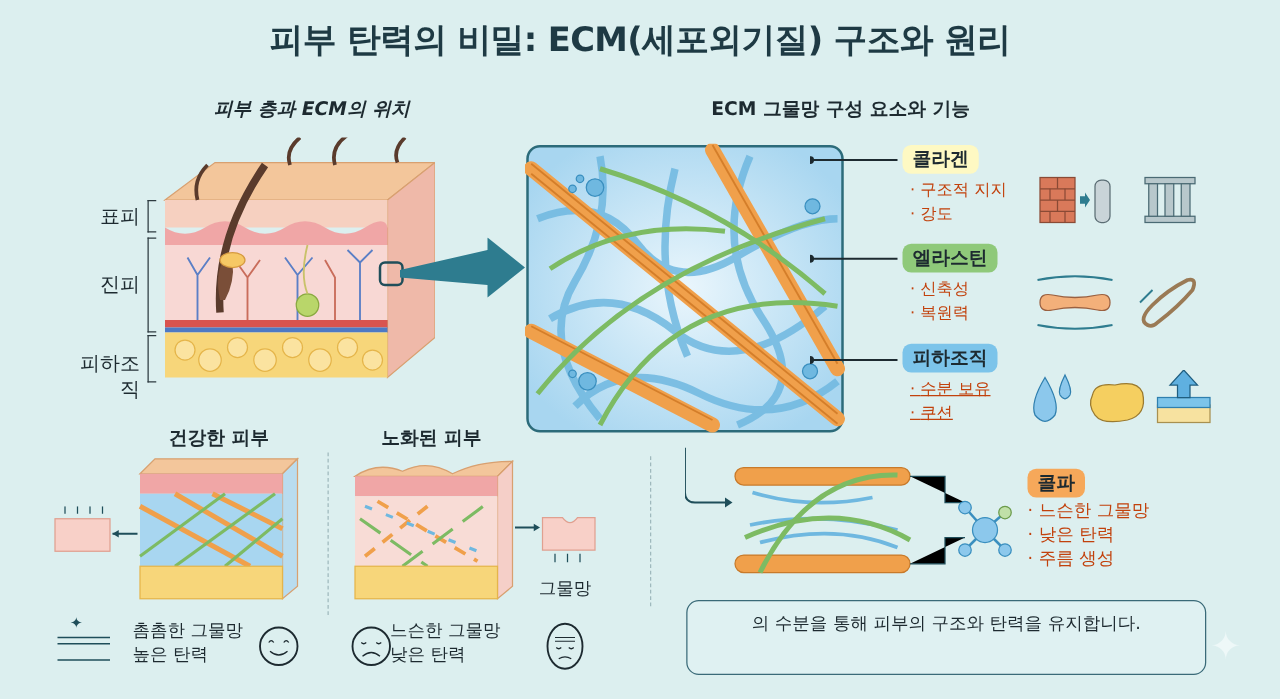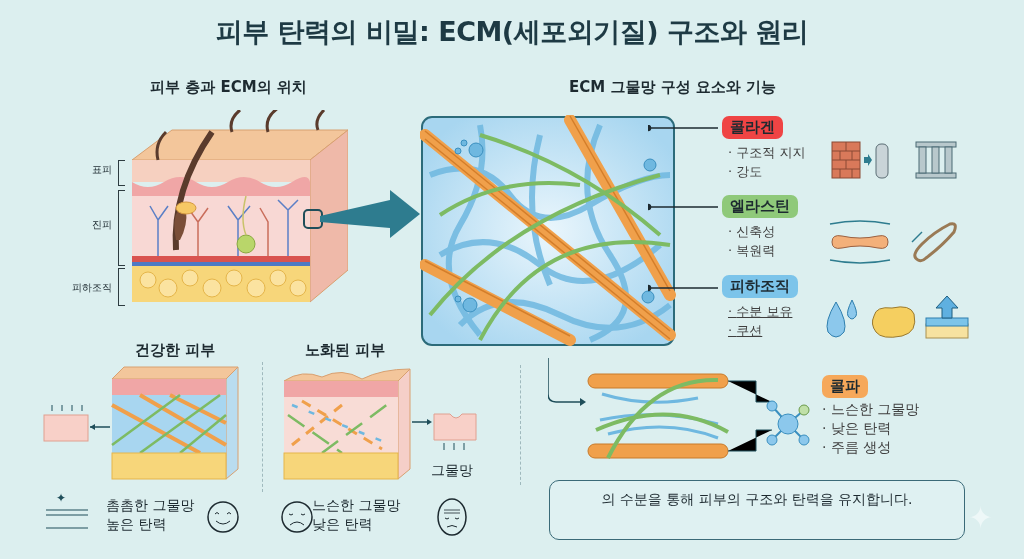--- a/index.html
+++ b/index.html
@@ -1,35 +1,35 @@
 <!DOCTYPE html>
 <html><head>
 <meta charset="utf-8">
 <style>
   html,body{margin:0;padding:0;}
   body{width:1024px;height:559px;overflow:hidden;background:#dcefef;font-family:"DejaVu Sans","Liberation Sans",sans-serif;color:#1d2a30;position:relative;}
   .abs{position:absolute;}
   .title{left:0;top:14px;width:1024px;text-align:center;font-size:27px;font-weight:bold;color:#1e3a44;letter-spacing:-0.5px;}
   .h2{font-size:15px;font-weight:bold;color:#1d2a30;}
-  .layer-label{font-size:10px;color:#1d2a30;text-align:right;width:52px;}
+  .layer-label{font-size:16px;color:#1d2a30;text-align:right;width:52px;}
   .bracket{border:1.5px solid #2d3b40;border-right:none;width:6px;}
   .tag{border-radius:7px;padding:2px 8px;font-weight:bold;font-size:15px;color:#1d2a30;display:inline-block;}
-  .bullets{font-size:13px;line-height:19px;color:#404040;}
+  .bullets{font-size:13px;line-height:19px;color:#c2410c;}
   .bullets div::before{content:"· ";}
   .summary{left:549px;top:480px;width:416px;height:60px;border:1.5px solid #3a6a78;border-radius:10px;text-align:center;font-size:14px;line-height:20px;padding-top:8px;box-sizing:border-box;background:#dff1f2;}
   .caption{font-size:14px;line-height:19px;}
   .divider{border-left:1px dashed #9fb9bd;}
   svg{display:block;}
 </style>
 </head>
 <body>
 
 <div class="abs title">피부 탄력의 비밀: ECM(세포외기질) 구조와 원리</div>
 
-<div class="abs h2" style="left:150px;top:78px;">피부 층과 ECM의 위치</div>
+<div class="abs h2" style="left:171px;top:78px;font-style:italic;">피부 층과 ECM의 위치</div>
 
 <div class="abs layer-label" style="left:60px;top:163px;">표피</div>
 <div class="abs bracket" style="left:118px;top:160px;height:24px;"></div>
 <div class="abs layer-label" style="left:60px;top:218px;">진피</div>
 <div class="abs bracket" style="left:118px;top:190px;height:74px;"></div>
 <div class="abs layer-label" style="left:60px;top:281px;">피하조직</div>
 <div class="abs bracket" style="left:118px;top:268px;height:36px;"></div>
 
 <div class="abs" style="left:128px;top:110px;">
   <svg width="220" height="200" viewBox="0 0 220 200">
@@ -134,21 +134,21 @@
         <circle cx="0" cy="82" r="2.5" fill="#1d2a30"></circle>
       <line x1="0" y1="163" x2="70" y2="163"></line>
         <circle cx="0" cy="163" r="2.5" fill="#1d2a30"></circle>
     </g>
   </svg>
 </div>
 
 <div class="abs h2" style="left:569px;top:78px;">ECM 그물망 구성 요소와 기능</div>
 
 <div class="abs" style="left:722px;top:116px;">
-  <span class="tag" style="background:#ef4444;">콜라겐</span>
+  <span class="tag" style="background:#fef9c3;">콜라겐</span>
   <div class="bullets" style="margin-top:4px;margin-left:6px;">
     <div>구조적 지지</div>
     <div>강도</div>
   </div>
 </div>
 <div class="abs" style="left:830px;top:140px;">
   <svg width="130" height="40" viewBox="0 0 130 40">
     <g>
       <rect x="2" y="2" width="28" height="36" fill="#d9795a" stroke="#8a4a35"></rect>
       <g stroke="#8a4a35" stroke-width="1">

